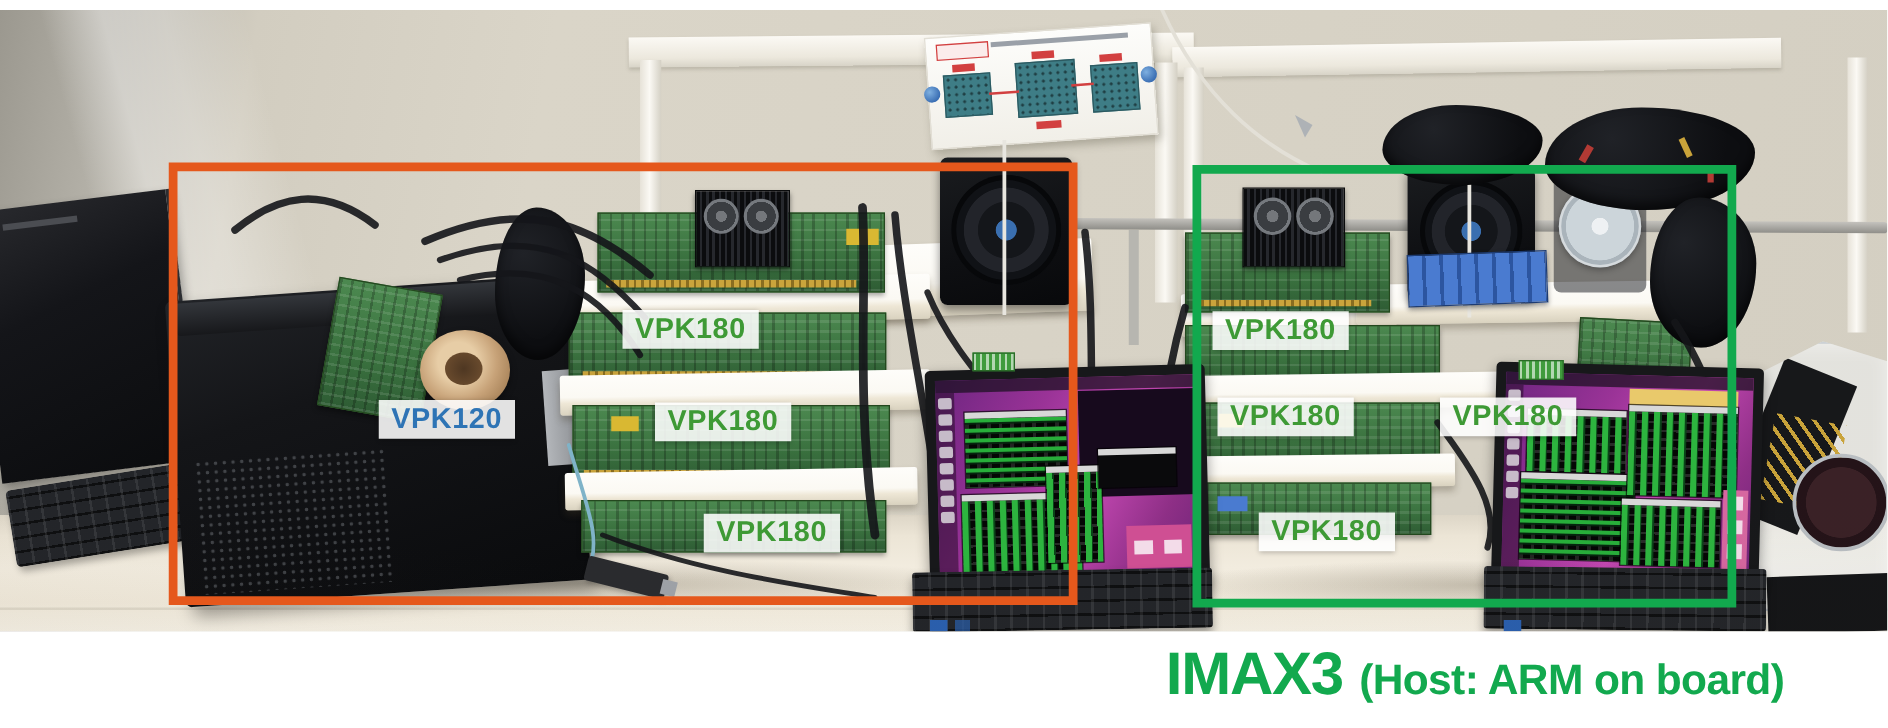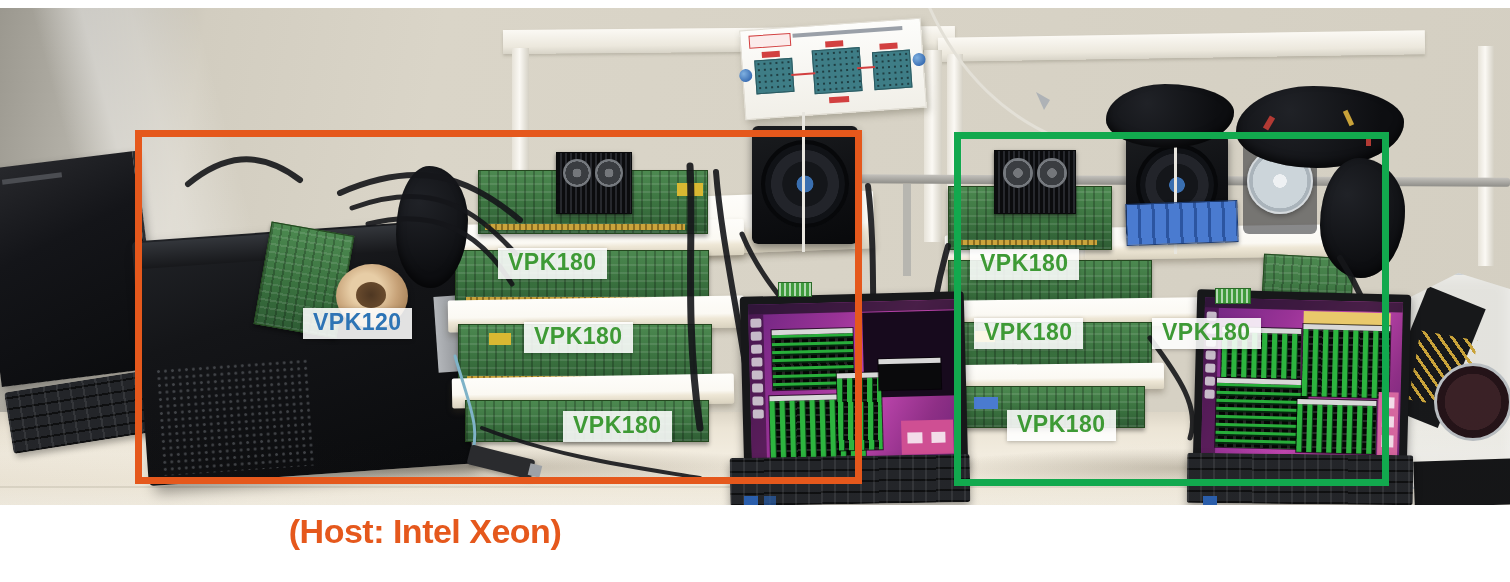--- a/index.html
+++ b/index.html
@@ -297,26 +297,29 @@
       <div class="abs" style="left:34px;top:88px;width:72px;height:72px;border-radius:50%;border:3px solid #b9bec2;background:radial-gradient(circle,#3a2126 0 55%,#241318 56%);"></div>
     </div>
     <div class="abs" style="left:1414px;top:452px;width:100px;height:46px;background:#141517;transform:rotate(-2deg);z-index:37;"></div>
 
     <div class="vignette"></div>
 
     <div class="annbox box-orange" style="left:135px;top:122px;width:727px;height:354px;"></div>
     <div class="annbox box-green" style="left:954px;top:124px;width:435px;height:354px;"></div>
 
     <div class="chip chip-green" style="left:498px;top:240px;">VPK180</div>
-    <div class="chip chip-blue" style="left:303px;top:300px;text-align:right;">VPK120</div>
+    <div class="chip chip-blue" style="left:303px;top:312px;text-align:right;">VPK120</div>
     <div class="chip chip-green" style="left:524px;top:314px;">VPK180</div>
     <div class="chip chip-green" style="left:563px;top:403px;">VPK180</div>
     <div class="chip chip-green" style="left:970px;top:241px;">VPK180</div>
     <div class="chip chip-green" style="left:974px;top:310px;">VPK180</div>
     <div class="chip chip-green" style="left:1152px;top:310px;">VPK180</div>
     <div class="chip chip-green" style="left:1007px;top:402px;">VPK180</div>
   </div>
 
   <div class="cap cap-orange" style="left:140px;width:570px;">
-    <span class="host">(Host: Intel Xeon)</span>
   </div>
+  <div class="cap cap-green" style="left:870px;width:620px;">
+    <span class="sys">IMAX3</span>
+    <span class="host">(Host: ARM on board)</span>
+  </div>
 
 </div>
 
 </body></html>

